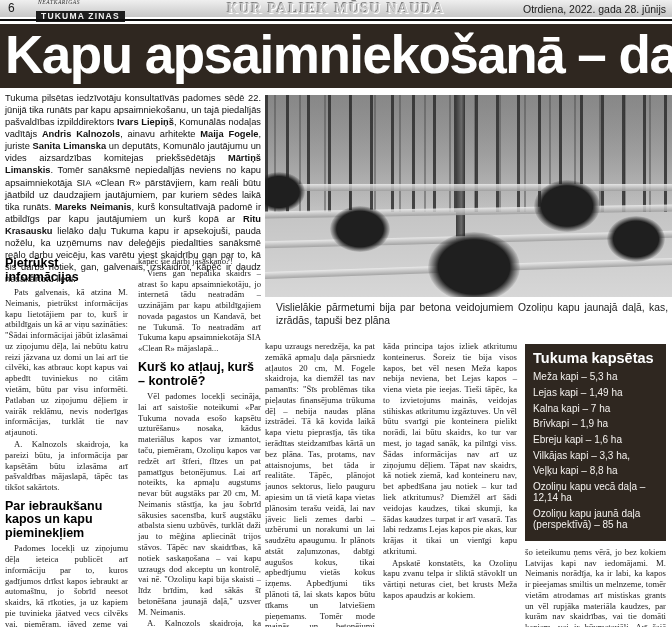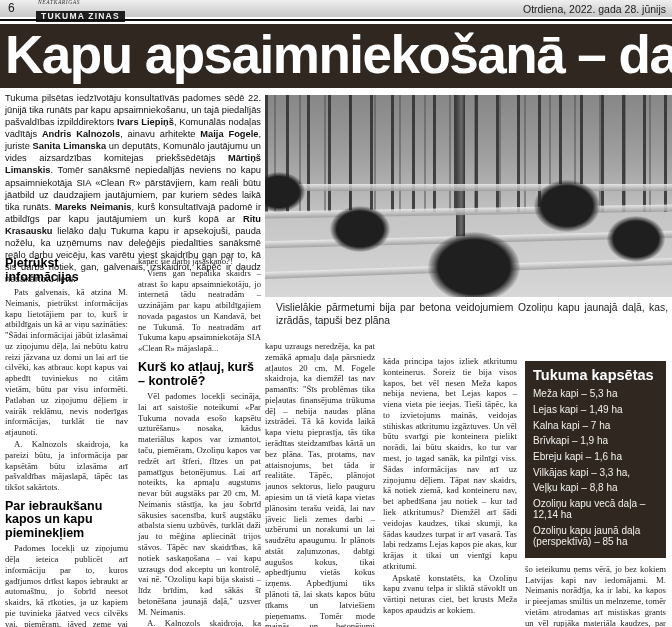--- a/index.html
+++ b/index.html
@@ -69,41 +69,42 @@
   .b3{left:66%;top:42%;width:66px;height:52px;}
   .b4{left:-3%;top:38%;width:52px;height:40px;}
   .b5{left:84%;top:60%;width:58px;height:46px;}
 
   .caption{position:absolute;top:301px;left:276px;width:392px;margin:0;
            font-family:"Liberation Sans",sans-serif;font-size:10.3px;line-height:1.3;
            text-align:justify;color:#222;}
 
   .right-cols{position:absolute;top:341px;left:265px;width:407px;height:286px;
               display:flex;gap:8px;overflow:hidden;}
-  .col3{width:110px;} .col4{width:134px;margin-top:15px;} .col5{width:141px;}
+  .col3{width:110px;} .col4{width:134px;} .col5{width:141px;}
 
   
-  .infobox{background:#2f2720;color:#fff;padding:7px 0 6px 8px;margin-top:20px;
+  .infobox{background:#2f2720;color:#fff;padding:7px 0 6px 8px;margin-top:3px;
            font-family:"Liberation Sans",sans-serif;min-height:170px;}
   .infobox h2{margin:0 0 5px 0;font-size:14.5px;line-height:1.05;color:#fff;}
   .infobox ul{margin:0;padding:0;list-style:none;}
   .infobox li{font-size:10px;line-height:1.12;margin-bottom:4.5px;color:#f4f1ee;}
   .col5 .body-p{margin-top:6px;}
 </style>
 </head>
 <body>
 
 <div class="page">
 
   <header class="topbar">
     <span class="pagenum">6</span>
     <div class="masthead">
       <span class="masthead-top">NEATKARĪGĀS</span>
       <span class="masthead-main">TUKUMA ZIŅAS</span>
     </div>
+    <div class="section-title">KUR PALIEK MŪSU NAUDA</div>
     <div class="dateline">Otrdiena, 2022. gada 28. jūnijs</div>
   </header>
   <div class="rule"></div>
 
   <div class="headline-band">
     <h1>Kapu apsaimniekošanā – daudz</h1>
   </div>
 
   <p class="intro"><span>Tukuma pilsētas iedzīvotāju konsultatīvās padomes sēdē 22. jūnijā tika runāts par kapu apsaimniekošanu, un tajā piedalījās pašvaldības izpilddirektors </span><b>Ivars Liepiņš</b><span>, Komunālās nodaļas vadītājs </span><b>Andris Kalnozols</b><span>, ainavu arhitekte </span><b>Maija Fogele</b><span>, juriste </span><b>Sanita Limanska</b><span> un deputāts, Komunālo jautājumu un vides aizsardzības komitejas priekšsēdētājs </span><b>Mārtiņš Limanskis</b><span>. Tomēr sanāksmē nepiedalījās neviens no kapu apsaimniekotāja SIA «Clean R» pārstāvjiem, kam reāli būtu jāatbild uz daudzajiem jautājumiem, par kuriem sēdes laikā tika runāts. </span><b>Mareks Neimanis</b><span>, kurš konsultatīvajā padomē ir atbildīgs par kapu jautājumiem un kurš kopā ar </span><b>Ritu Krasausku</b><span> lielāko daļu Tukuma kapu ir apsekojuši, pauda nožēlu, ka uzņēmums nav deleģējis piedalīties sanāksmē reālo darbu veicēju, kas varētu viest skaidrību gan par to, kā šis darbs notiek, gan, galvenais, izskaidrot, kāpēc ir daudz nesakārtotu lietu.</span></p>
 

